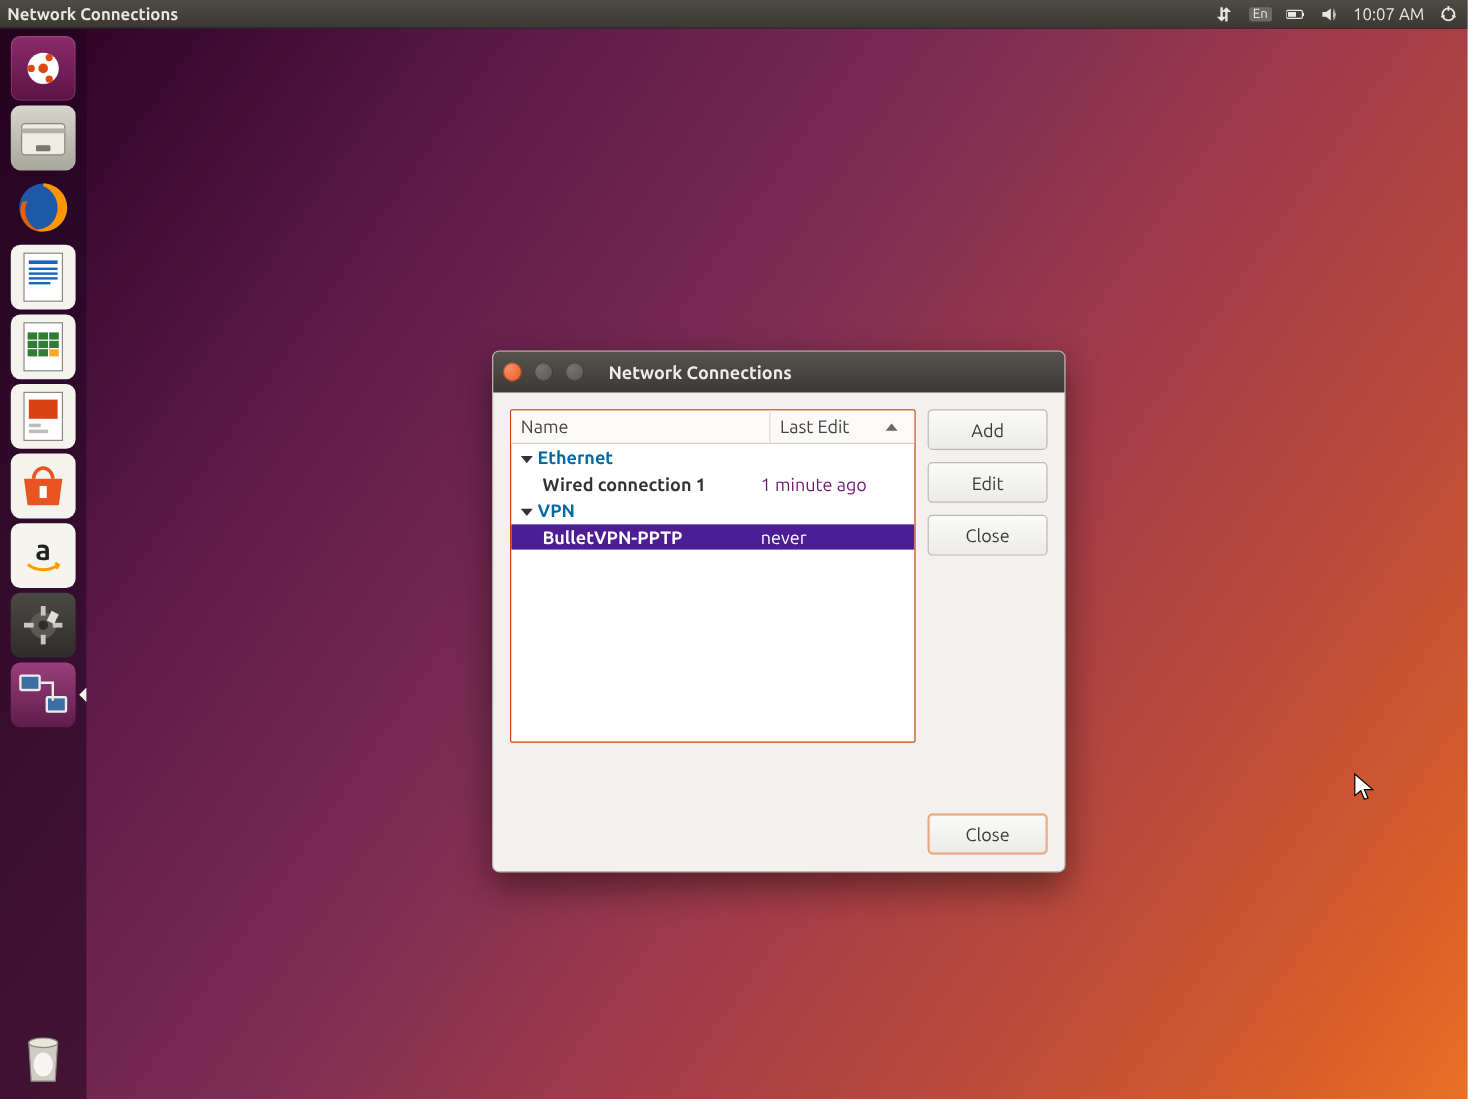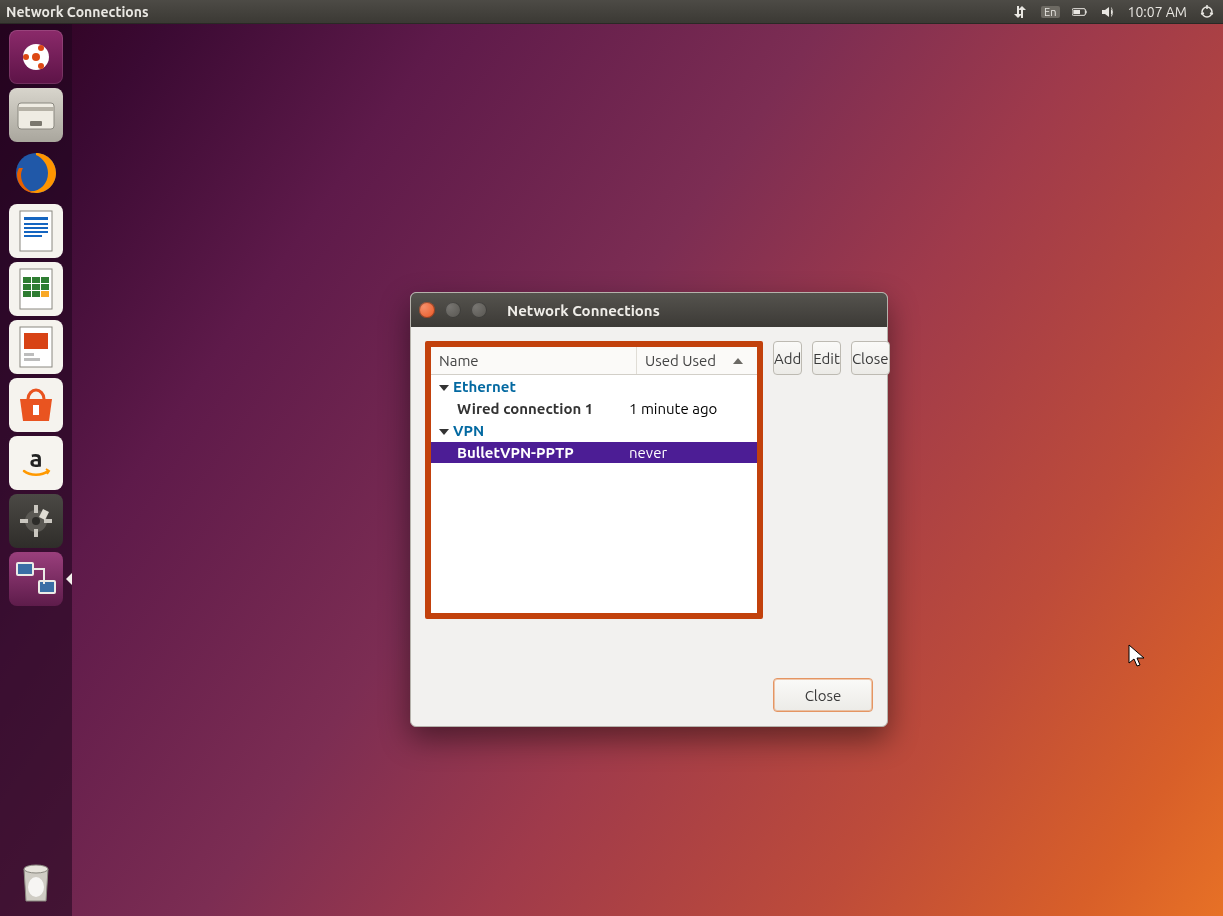--- a/index.html
+++ b/index.html
@@ -67,36 +67,36 @@
       border-radius:5px 5px 0 0;
       display:flex; align-items:center; gap:10px; padding:0 8px;
       color:#efede8; font-weight:bold; font-size:15px;
     }
     .win-btn{ width:16px; height:16px; border-radius:50%; display:inline-block; box-shadow:inset 0 0 0 1px rgba(0,0,0,.35);}
     .win-close{ background:radial-gradient(circle at 30% 30%,#f5906b,#e95420);}
     .win-min, .win-max{ background:radial-gradient(circle at 30% 30%,#777571,#56544f);}
     .win-body{ padding:14px; display:flex; gap:10px; }
     .list-pane{ flex:1; }
     .list{
-      border:6px solid #c2410c; border-radius:2px; background:#fff;
+      border:1px solid #c2410c; border-radius:2px; background:#fff;
       height:278px; overflow:hidden; font-size:15px;
     }
     .list-header{ display:flex; background:#fbfaf8; border-bottom:1px solid #d2cfc8;}
     .lh-cell{ padding:5px 8px; color:#444;}
     .lh-name{ flex:1; border-right:1px solid #e0ddd6;}
     .lh-last{ width:120px; display:flex; align-items:center; gap:4px; justify-content:space-between;}
     .tri-up{ width:0;height:0;border-left:5px solid transparent;border-right:5px solid transparent;border-bottom:6px solid #6b6964; margin-right:6px;}
     .tri-down{ display:inline-block; width:0;height:0;border-left:5px solid transparent;border-right:5px solid transparent;border-top:6px solid #333; margin-right:4px; vertical-align:middle;}
     .group{ padding:3px 8px; font-weight:bold; color:#0369a1;}
     .row{ display:flex; padding:2px 8px 2px 26px; color:#333;}
     .row .c-name{ flex:1;font-weight:bold;}
-    .row .c-last{ width:120px; color:#000000;}
+    .row .c-last{ width:120px; color:#701a75;}
     .row.selected{ background:#4c1d95; color:#fff;}
     .row.selected .c-last{ color:#fff;}
-    .btn-col{ width:100px; display:flex; flex-direction:row; gap:10px;}
+    .btn-col{ width:100px; display:flex; flex-direction:column; gap:10px;}
     button.g{
       height:34px; background:linear-gradient(#fafaf8,#ecebe7);
       border:1px solid #bdbab2; border-radius:4px; color:#3a3a3a;
       font-size:15px; cursor:pointer;
     }
     .footer{ padding:0 14px 14px; display:flex; justify-content:flex-end;}
     .footer button{ width:100px; border-color:#e59562; box-shadow:inset 0 0 0 1px rgba(229,149,98,.5);margin-top:45px;}
     
     
     .cursor{ position:absolute; left:1128px; top:644px; z-index:100; }
@@ -244,21 +244,21 @@
     <span class="win-btn win-min"></span>
     <span class="win-btn win-max"></span>
     <span style="margin-left:10px">Network Connections</span>
   </div>
   <div class="win-body">
     <div class="list-pane">
       <div class="list">
         <div class="list-header">
           <div class="lh-cell lh-name">Name</div>
           <div class="lh-cell lh-last">
-            <span>Used Used</span>
+            <span>Last Edit</span>
             <span class="tri-up"></span>
           </div>
         </div>
 
         <div class="group">
           <span class="tri-down"></span><span>Ethernet</span>
         </div>
         <div class="row">
           <div class="c-name">Wired connection 1</div>
           <div class="c-last">1 minute ago</div>

